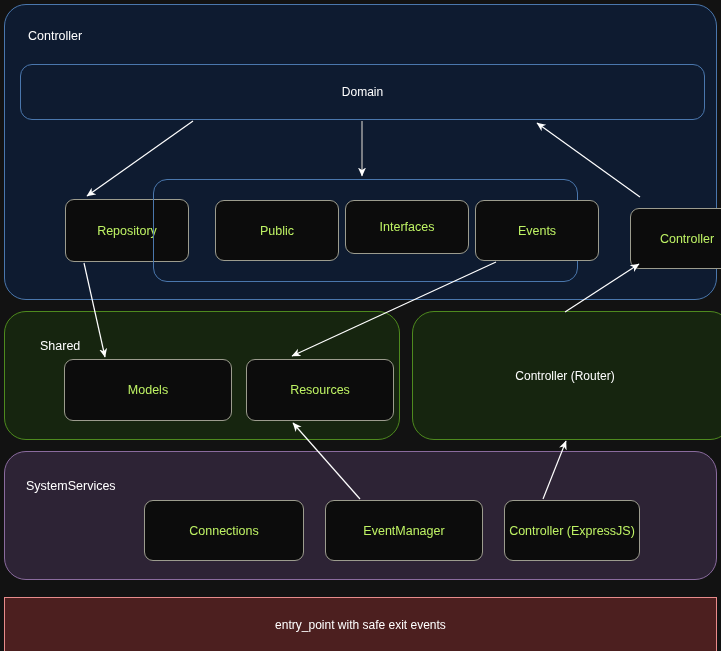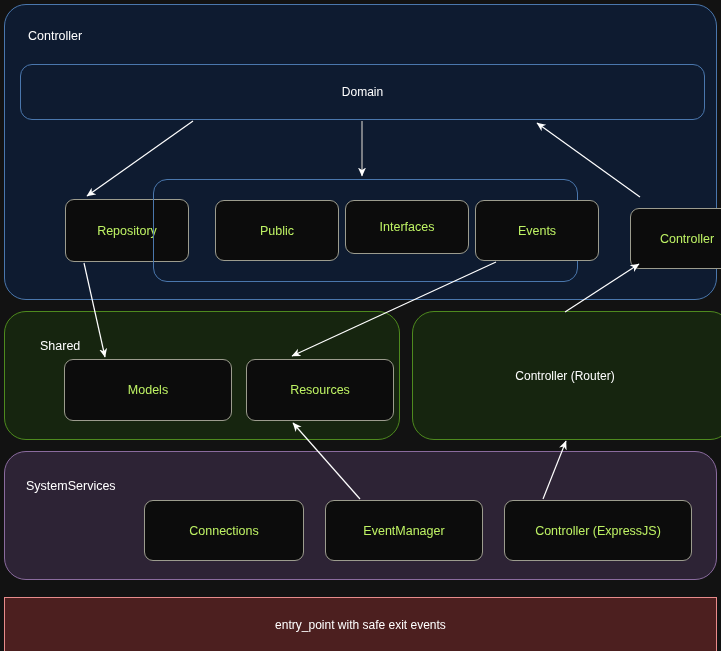--- a/index.html
+++ b/index.html
@@ -141,21 +141,21 @@
   <div class="group-label" style="left:26px; top:479px;">SystemServices</div>
 
   <div class="node" style="left:100px; top:500px; width:160px; height:61px;">
     <span class="node-label">Connections</span>
   </div>
 
   <div class="node" style="left:281px; top:500px; width:158px; height:61px;">
     <span class="node-label">EventManager</span>
   </div>
 
-  <div class="node" style="left:460px; top:500px; width:188px; height:61px;">
+  <div class="node" style="left:460px; top:500px; width:136px; height:61px;">
     <span class="node-label">Controller (ExpressJS)</span>
   </div>
 
   <div class="plainbox" id="entry-bar" style="left:4px; top:597px; width:713px; height:56px;">
     <span class="node-label">entry_point with safe exit events</span>
   </div>
 
   <svg class="edges" viewBox="0 0 721 651">
     <defs>
       <marker id="ah" markerWidth="10" markerHeight="10" refX="8.5" refY="4" orient="auto" markerUnits="userSpaceOnUse">

